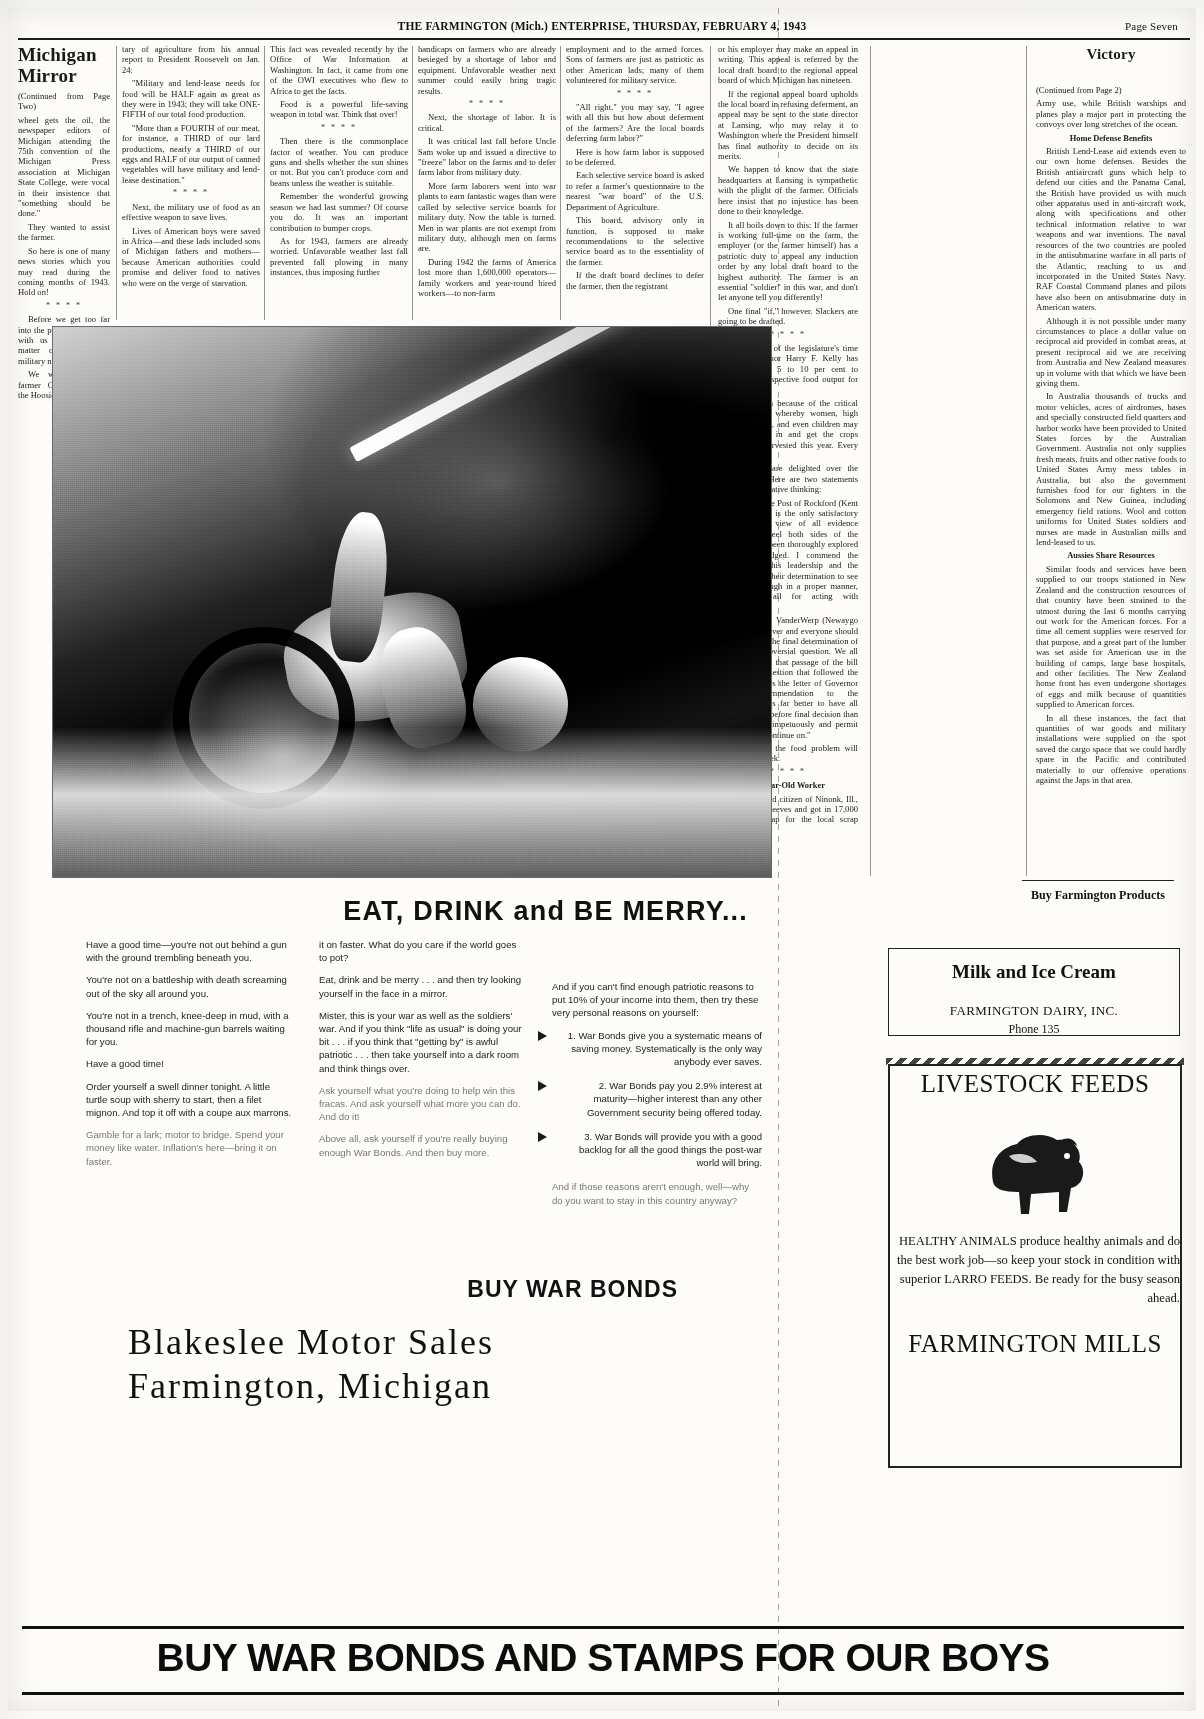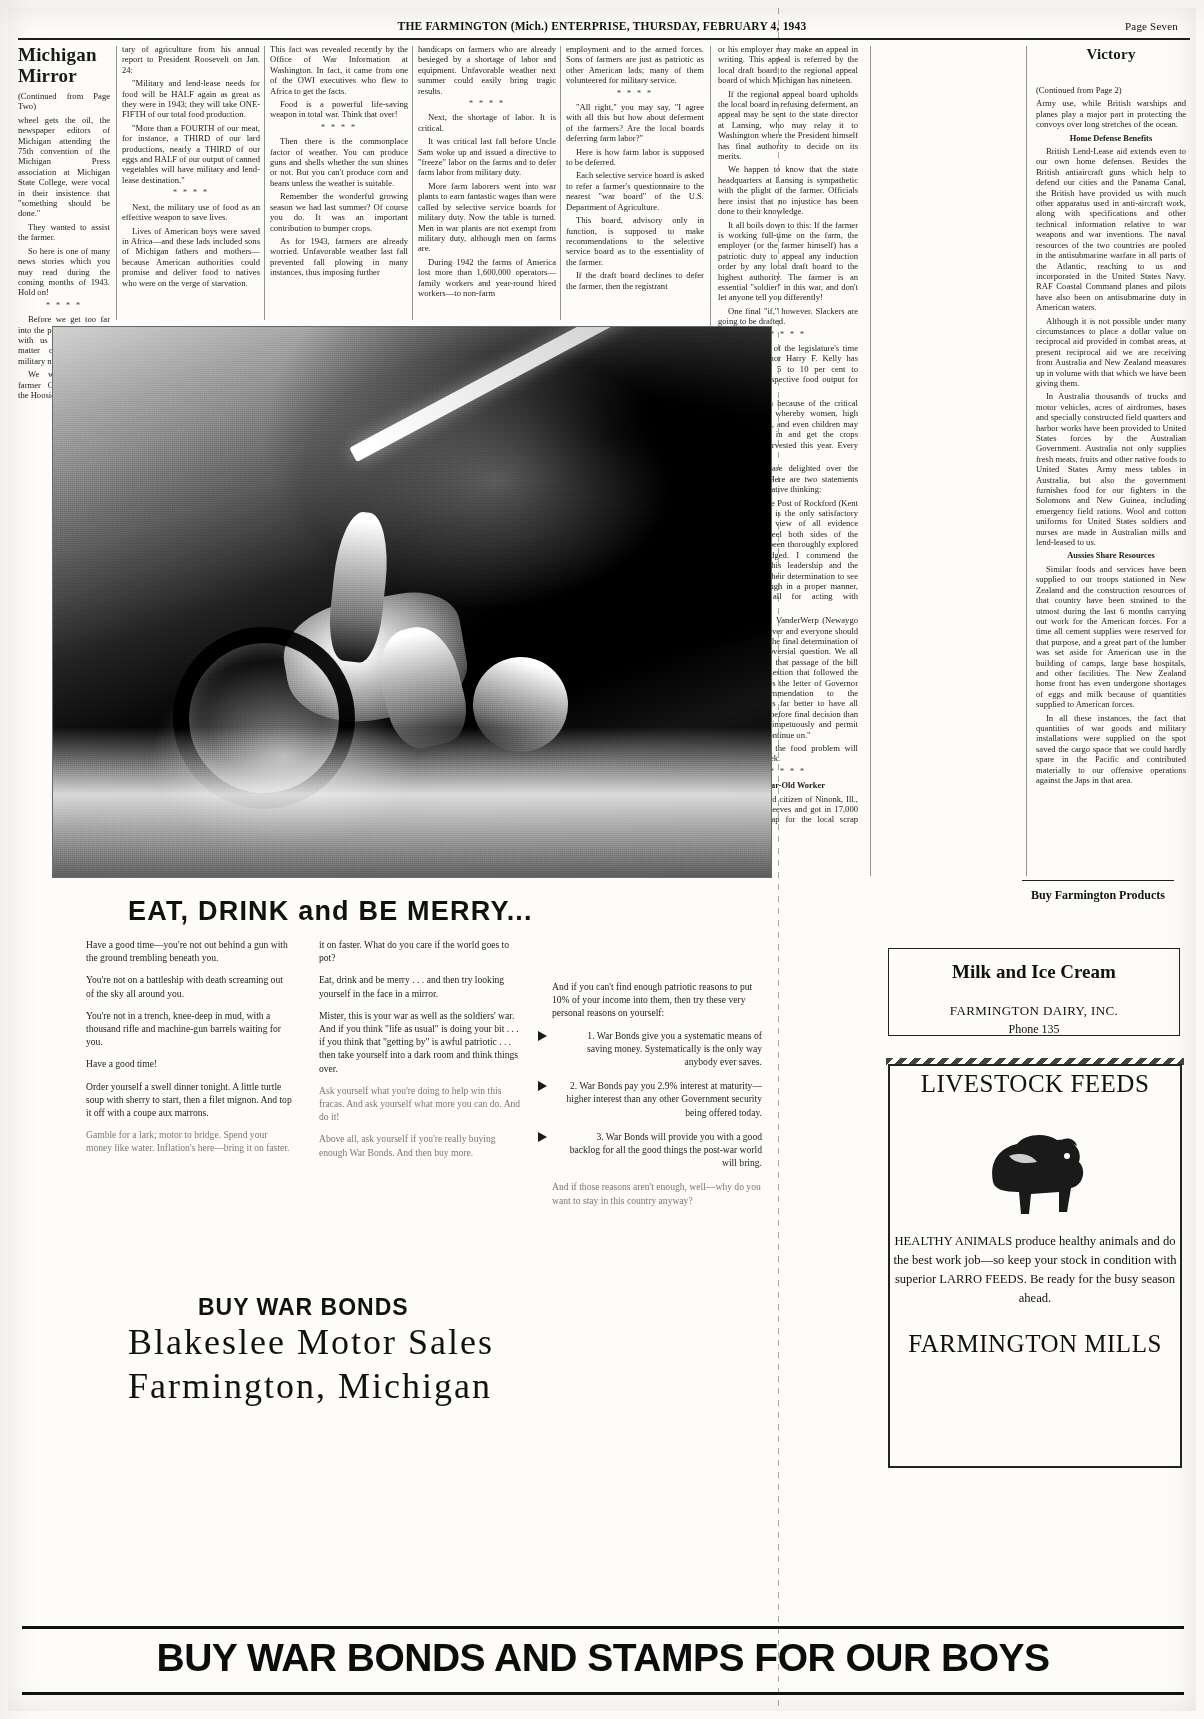--- a/index.html
+++ b/index.html
@@ -185,40 +185,40 @@
   .ground {
     position: absolute;
     left: 0; bottom: 0; width: 100%; height: 150px;
     background: linear-gradient(180deg, rgba(255,255,255,0) 0%, rgba(230,230,230,.85) 45%, rgba(120,120,120,.8) 100%);
   }
   
   .eat-head {
     position: absolute;
     left: 120px; top: 888px;
     width: 620px;
-    text-align: left;
+    text-align: right;
     font-family: "Liberation Sans", sans-serif;
     font-weight: bold;
     font-size: 27px;
     letter-spacing: 1.2px;
     color: #111;
   }
   
   .adcols {
     position: absolute;
     left: 78px; top: 930px;
     width: 672px; height: 330px;
   }
   .adcol {
     position: absolute; top: 0;
     width: 206px;
     font-size: 9.6px;
     line-height: 13.2px;
     color: #1b1b1b;
-    font-family: Liberation Serif, serif;
+    font-family: Liberation Sans, sans-serif;
   }
   .adcol p { margin: 0 0 9px 0; }
   #a1 { left: 0; }
   #a2 { left: 233px; }
   #a3 { left: 466px; width: 210px; margin-top: 42px; }
   .numlist { margin: 0; padding: 0; list-style: none; }
   .numlist li {
     position: relative;
     padding-left: 14px;
     margin-bottom: 11px;
@@ -233,26 +233,25 @@
     border-top: 5px solid transparent;
     border-bottom: 5px solid transparent;
     border-left: 9px solid #1b1b1b;
   }
   .fuzzy { opacity: .62; }
   
   .bwb {
     position: absolute;
     left: 190px; top: 1268px;
     width: 480px;
-    text-align: left;
+    text-align: right;
     font-family: "Liberation Sans", sans-serif;
     font-weight: bold;
     font-size: 23px;
     letter-spacing: 1px;
-    margin-top: 18px;
   }
   .blakeslee {
     position: absolute;
     left: 120px; top: 1312px;
     width: 620px;
     text-align: left;
     font-family: "Liberation Serif", serif;
     font-size: 36px;
     line-height: 44px;
     letter-spacing: 2px;
@@ -297,21 +296,21 @@
     letter-spacing: .5px;
   }
   .cow {
     position: relative;
     width: 120px; height: 110px;
     margin: 14px auto 10px auto;
   }
   .feeds-text {
     font-size: 12.6px;
     line-height: 19px;
-    text-align: center;
+    text-align: right;
     padding: 0 0;
   }
   .mills {
     font-family: "Liberation Serif", serif;
     font-size: 25px;
     margin-top: 22px;
     letter-spacing: .5px;
   }
   .buy-farm {
     position: absolute;

